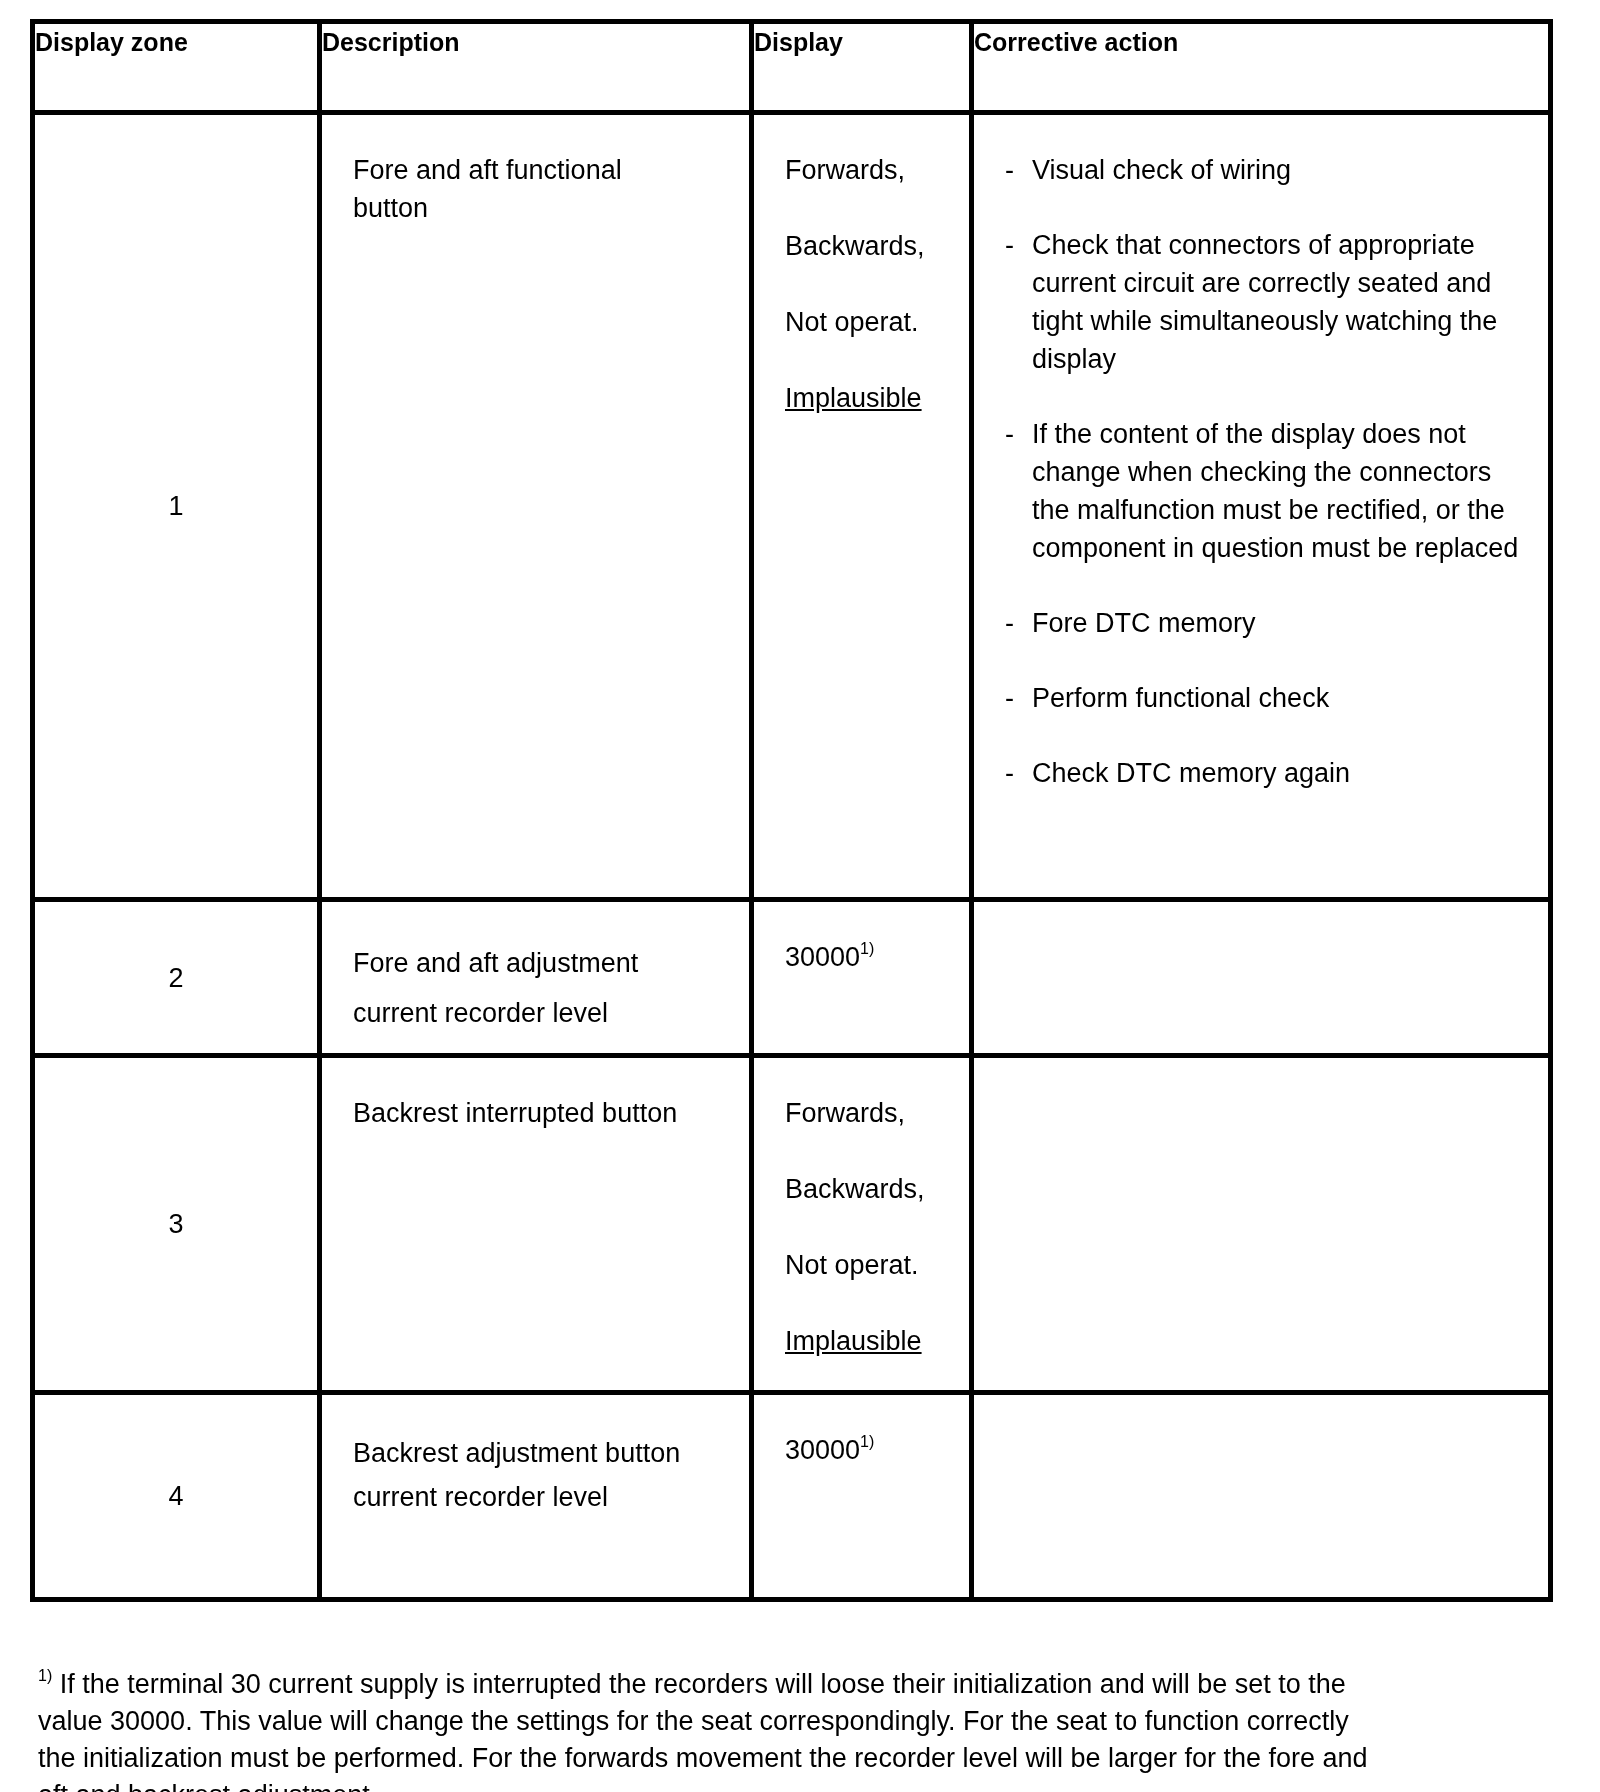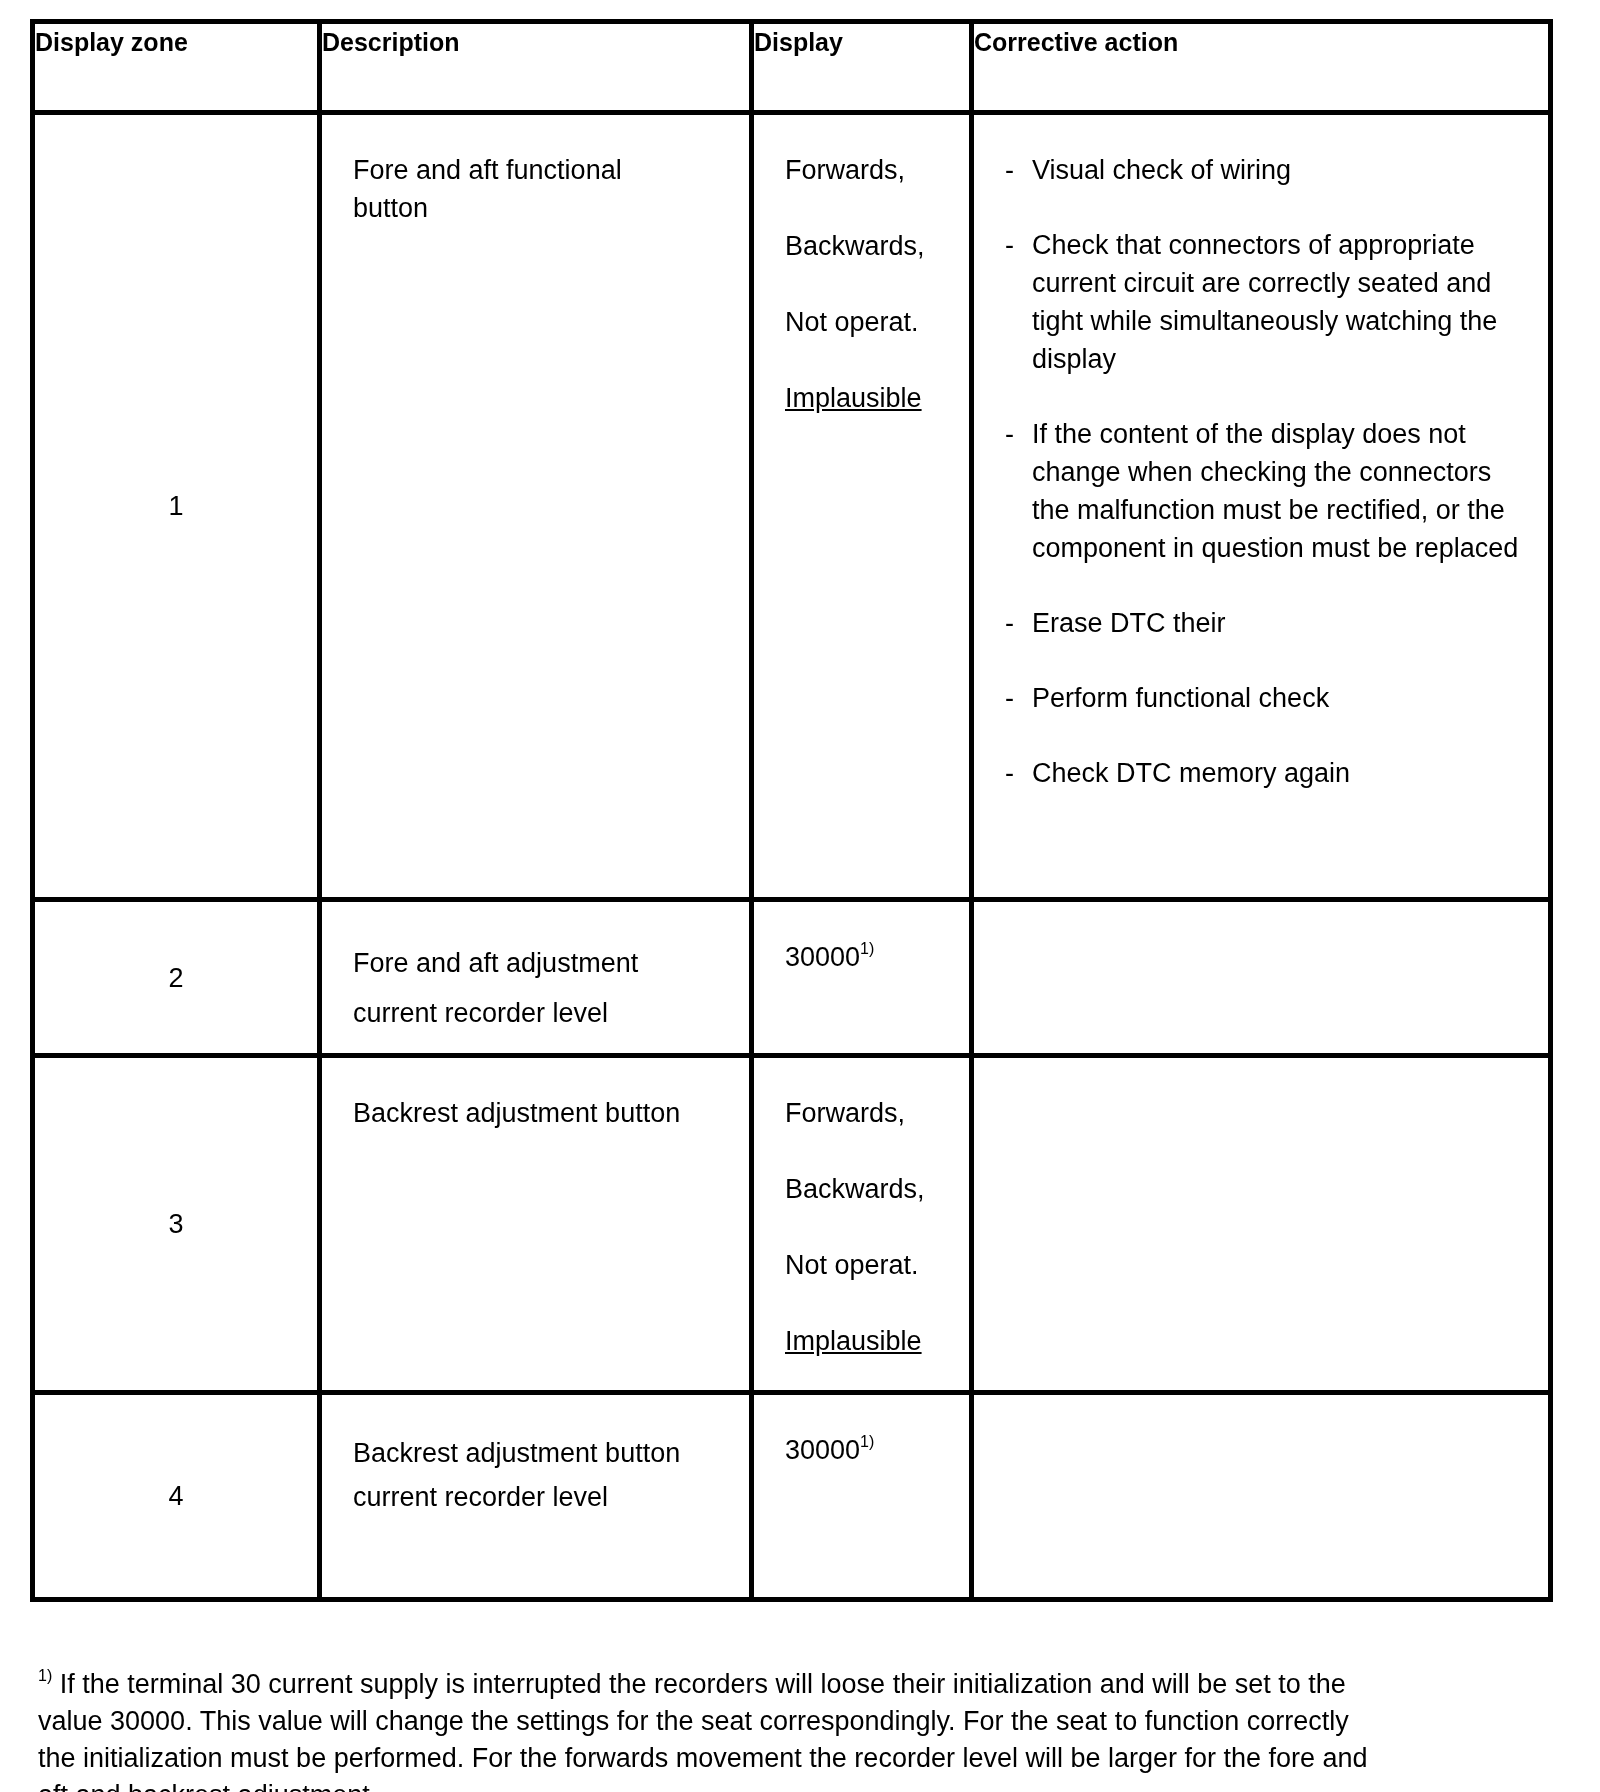--- a/index.html
+++ b/index.html
@@ -72,39 +72,39 @@
         <span class="disp-line">Forwards,</span>
         <span class="disp-line">Backwards,</span>
         <span class="disp-line">Not operat.</span>
         <span class="disp-line">Implausible</span>
       </td>
       <td class="corr">
         <ul class="actions">
           <li><span class="dash">-</span><span>Visual check of wiring</span></li>
           <li><span class="dash">-</span><span>Check that connectors of appropriate current circuit are correctly seated and tight while simultaneously watching the display</span></li>
           <li><span class="dash">-</span><span>If the content of the display does not change when checking the connectors the malfunction must be rectified, or the component in question must be replaced</span></li>
-          <li><span class="dash">-</span><span>Erase DTC their</span></li>
+          <li><span class="dash">-</span><span>Fore DTC memory</span></li>
           <li><span class="dash">-</span><span>Perform functional check</span></li>
           <li><span class="dash">-</span><span>Check DTC memory again</span></li>
         </ul>
       </td>
     </tr>
 
     <tr class="r2">
       <td class="zone">2</td>
       <td class="desc" style="padding-top:36px !important; padding-right:60px !important; line-height:50px;">Fore and aft adjustment current recorder level</td>
       <td class="disp">
         <span>30000</span><sup class="fn">1)</sup>
       </td>
       <td class="corr"></td>
     </tr>
 
     <tr class="r3">
       <td class="zone">3</td>
-      <td class="desc">Backrest adjustment button</td>
+      <td class="desc">Backrest interrupted button</td>
       <td class="disp">
         <span class="disp-line">Forwards,</span>
         <span class="disp-line">Backwards,</span>
         <span class="disp-line">Not operat.</span>
         <span class="disp-line">Implausible</span>
       </td>
       <td class="corr"></td>
     </tr>
 
     <tr class="r4">

